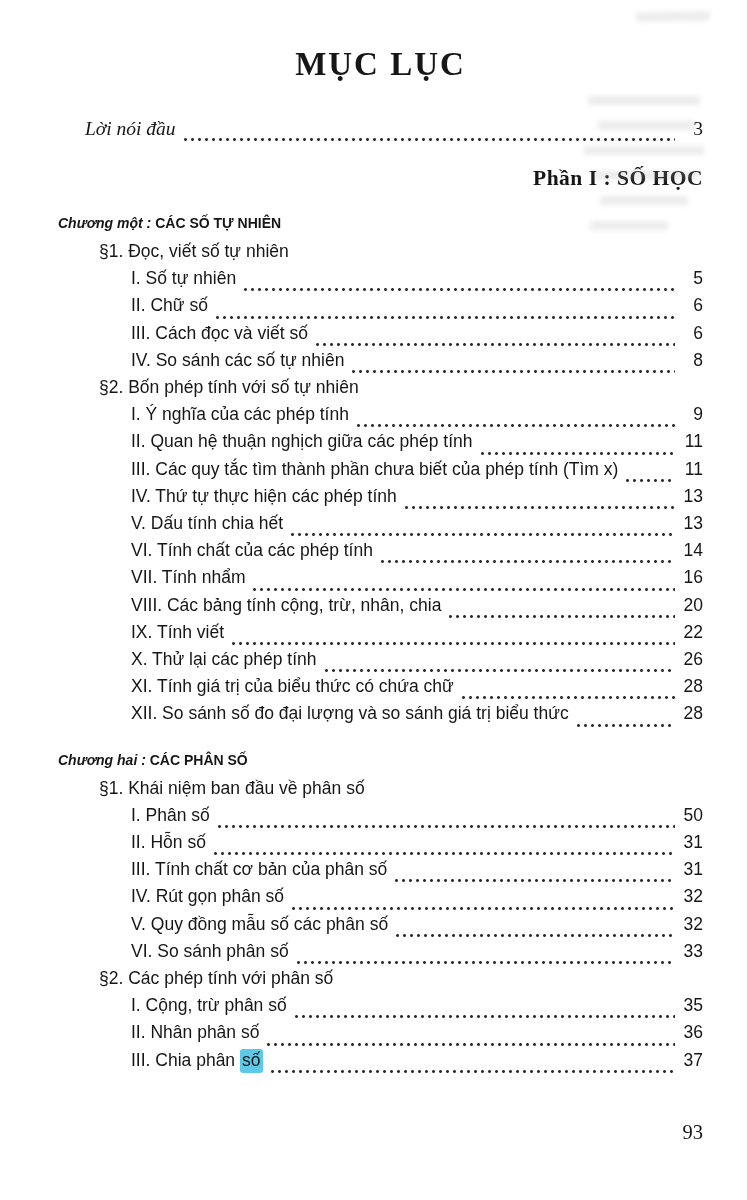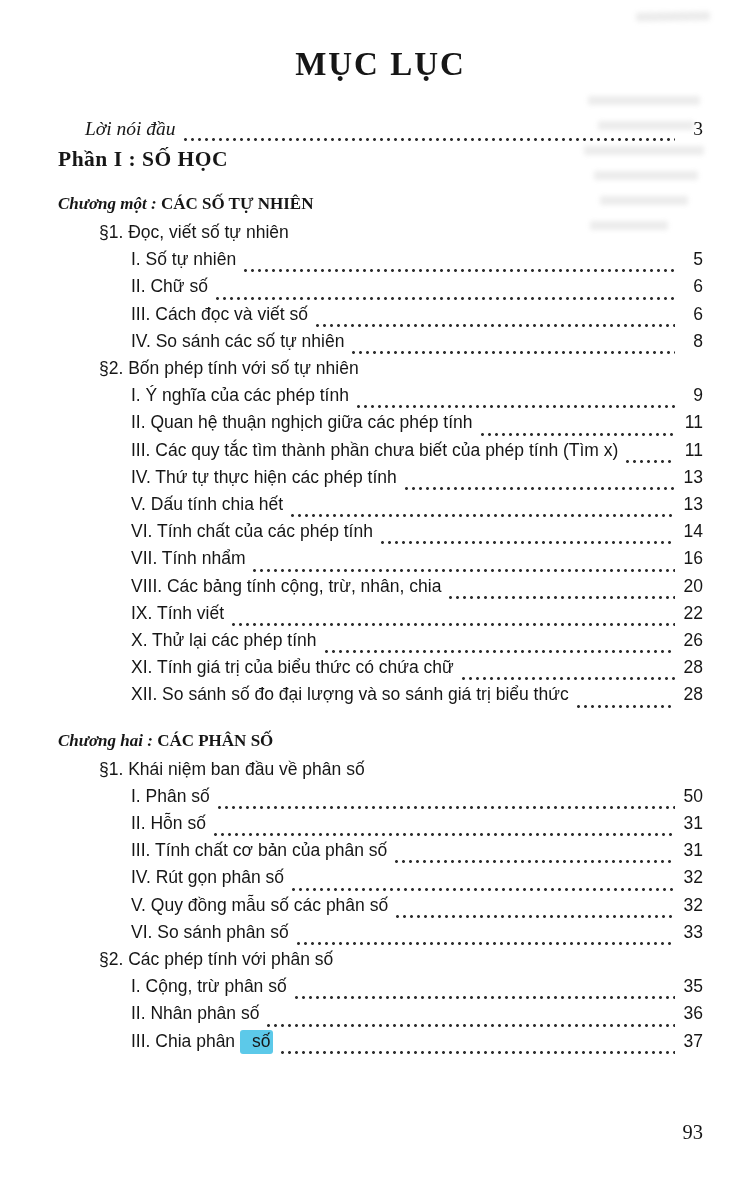--- a/index.html
+++ b/index.html
@@ -43,27 +43,27 @@
     font-size: 19.5px;
     line-height: 27px;
   }
   .preface-row .page-ref { font-style: normal; }
 
   .part-heading {
     font-family: "Liberation Serif", serif;
     font-weight: 700;
     font-size: 21.5px;
     letter-spacing: 0.5px;
-    text-align: left;
-    margin: 5px 0 0 0;
+    text-align: right;
+    margin: 24px 0 0 0;
   }
 
   .toc { margin-top: 8px; font-size: 17.5px; line-height: 27.2px; }
 
-  .chapter-heading { margin-top: 17px; font-size: 17px; line-height: 30px; font-family: Liberation Serif, serif; }
+  .chapter-heading { margin-top: 17px; font-size: 14px; line-height: 30px; }
   .chapter-label  { font-weight: 700; font-style: italic; }
   .chapter-title  { font-weight: 700; }
 
   .section-row { padding-left: 14px; }
   .item-row    { padding-left: 46px; }
 
   .leader {
     flex: 1 1 auto;
     min-width: 14px;
     height: 22px;
@@ -72,21 +72,21 @@
     background-image: radial-gradient(circle, #2e2e2e 1.25px, rgba(0,0,0,0) 1.6px);
     background-size: 7px 5px;
     background-repeat: repeat-x;
     background-position: left bottom;
   }
 
   .page-ref { min-width: 24px; text-align: right; white-space: nowrap; }
 
   .highlight {
     background: var(--hl, #5cc9e9);
-    padding: 1px 3px 3px 12px;
+    padding: 1px 3px 3px 2px;
     border-radius: 3px;
   }
 
   .folio {
     position: absolute;
     right: 44px; bottom: 56px;
     font-size: 20.5px;
     font-family: Liberation Serif, serif;
   }
 </style>

